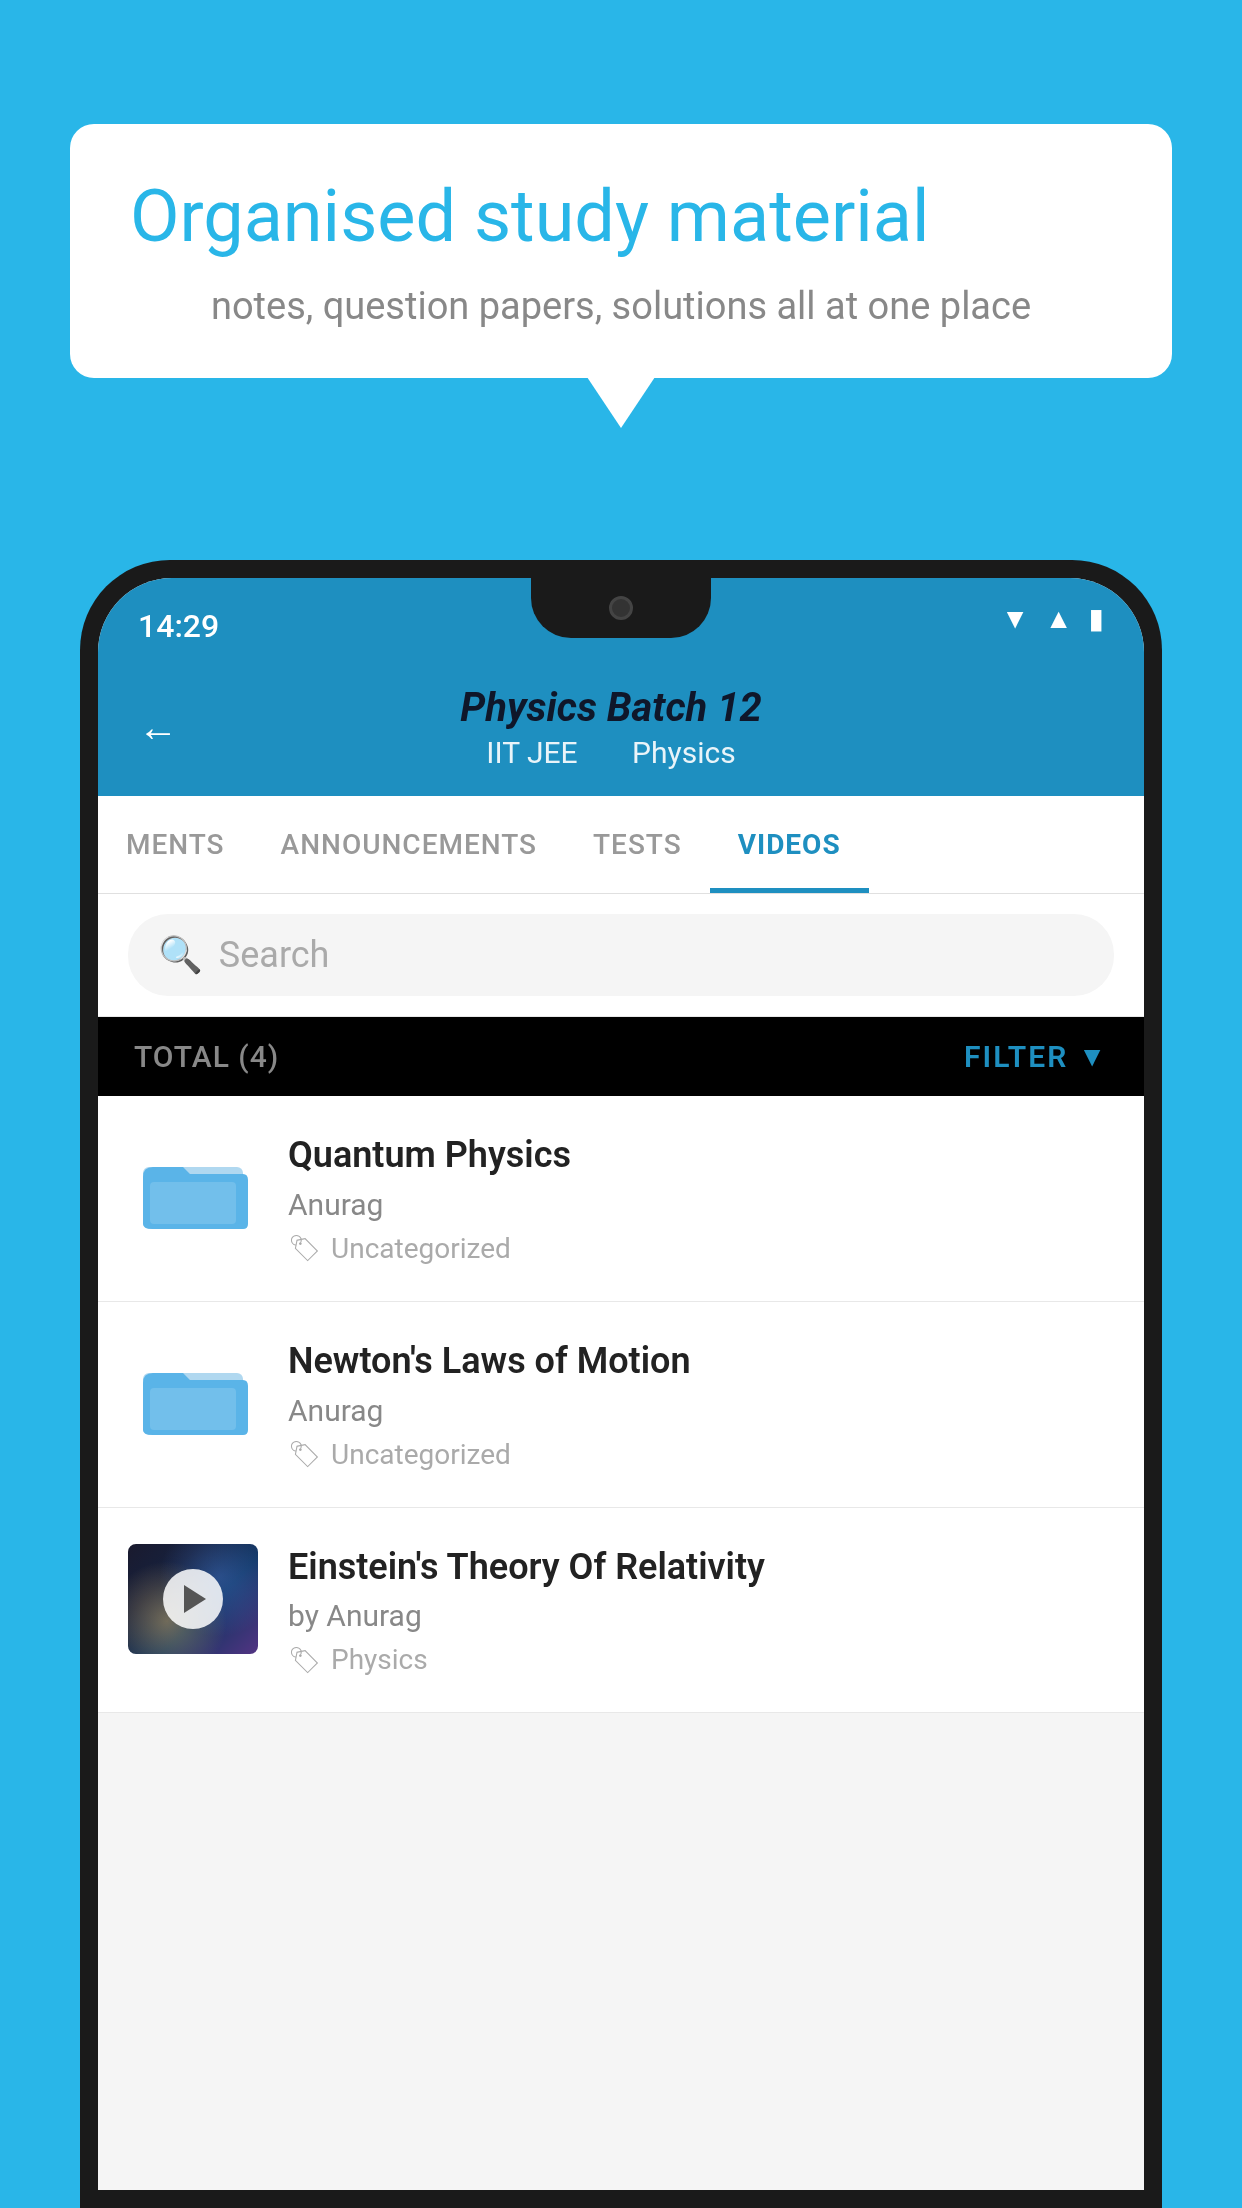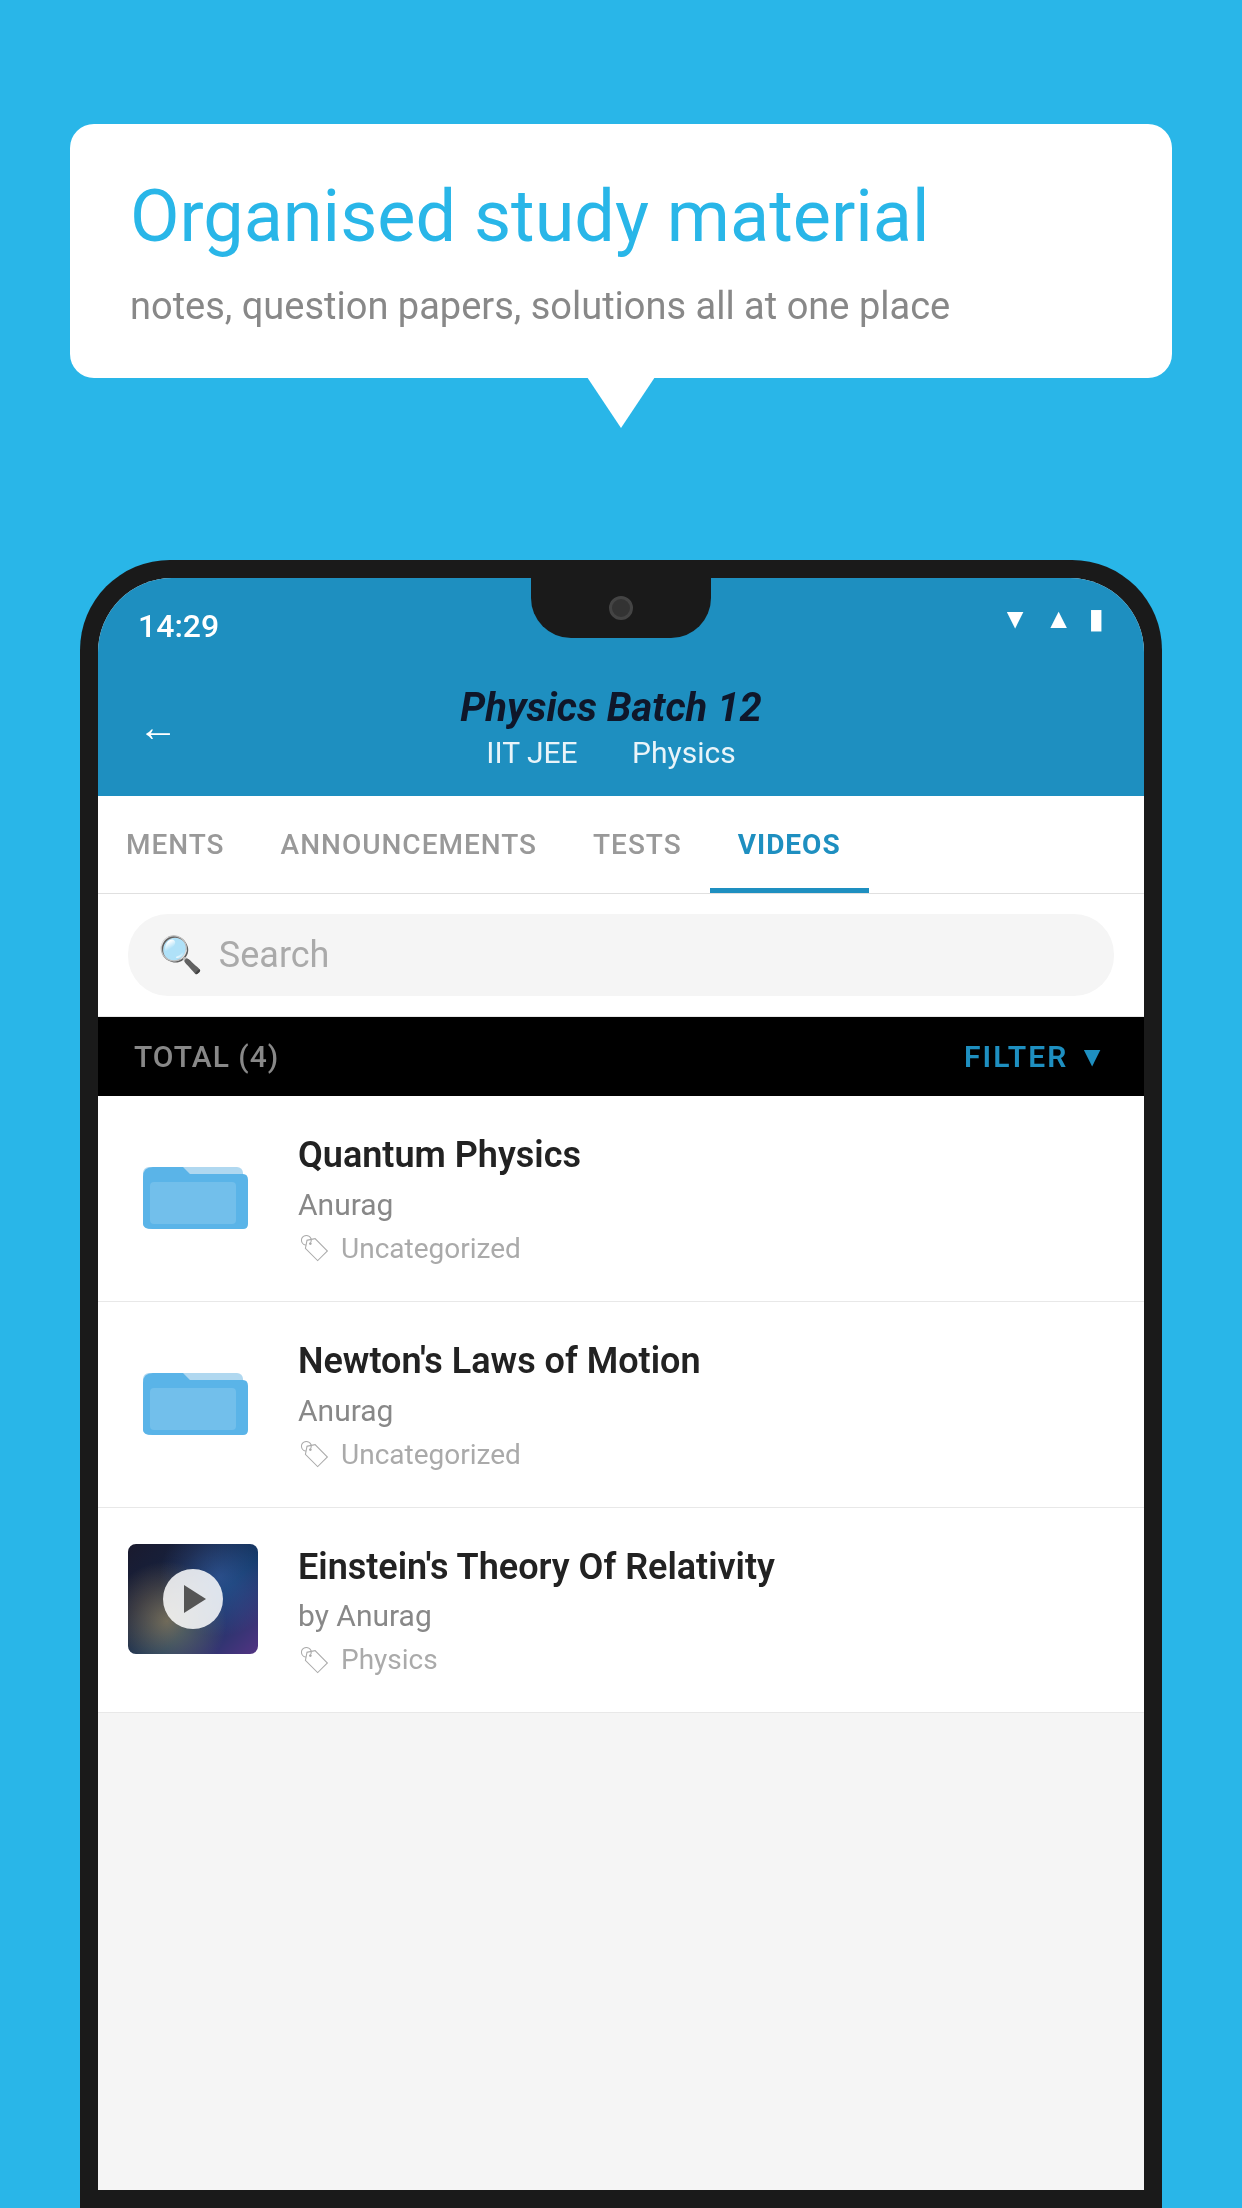--- a/index.html
+++ b/index.html
@@ -46,20 +46,21 @@
       font-size: 72px;
       font-weight: 400;
       line-height: 1.2;
       margin-bottom: 24px;
     }
 
     .speech-bubble-subtitle {
       color: #888;
       font-size: 38px;
       font-weight: 400;
+      text-align: center;
     }
 
     
     .phone-frame {
       position: absolute;
       top: 560px;
       left: 80px;
       right: 80px;
       bottom: 0;
       background: #1a1a1a;
@@ -260,21 +261,21 @@
     .video-list {
       background: white;
       overflow-y: auto;
     }
 
     .video-item {
       display: flex;
       align-items: flex-start;
       padding: 36px 30px;
       border-bottom: 1px solid #e8e8e8;
-      gap: 40px;
+      gap: 30px;
       cursor: pointer;
     }
 
     .video-thumb {
       width: 130px;
       height: 110px;
       display: flex;
       align-items: center;
       justify-content: center;
       flex-shrink: 0;

